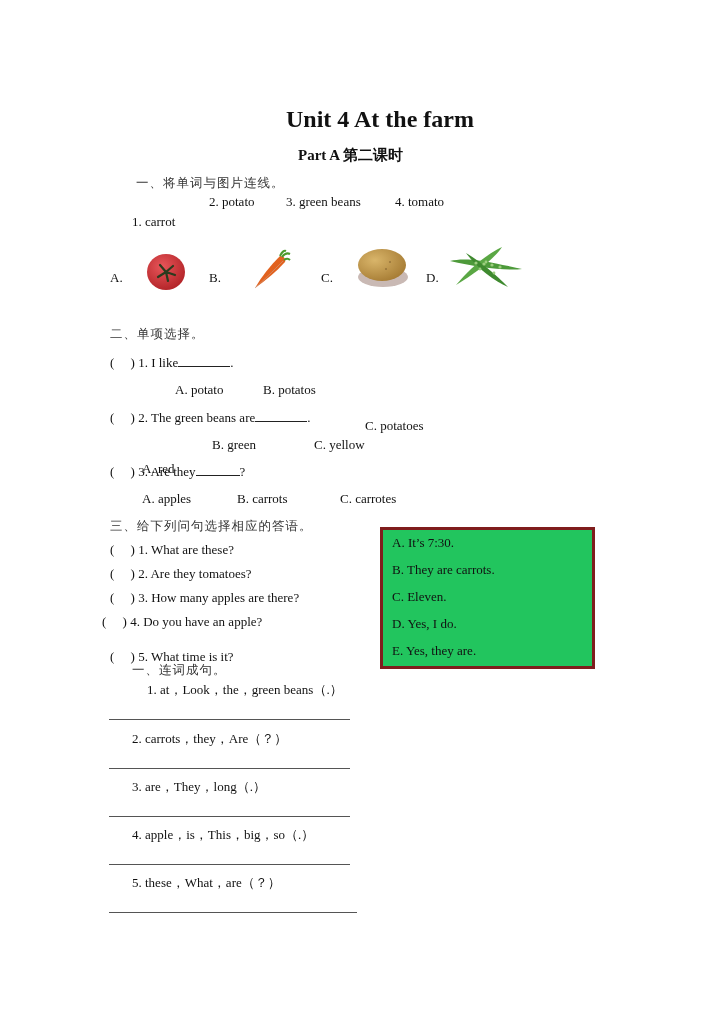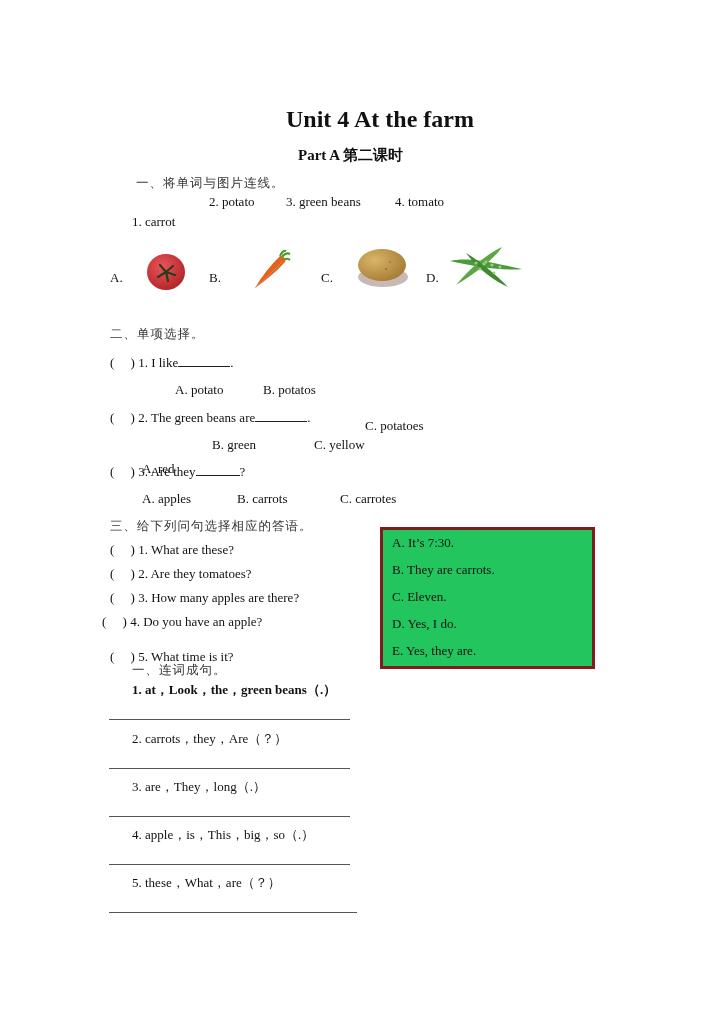--- a/index.html
+++ b/index.html
@@ -115,21 +115,21 @@
 <div class="answer-box">
   <div class="opt" style="top:5px;">A. It’s 7:30.</div>
   <div class="opt" style="top:32px;">B. They are carrots.</div>
   <div class="opt" style="top:59px;">C. Eleven.</div>
   <div class="opt" style="top:86px;">D. Yes, I do.</div>
   <div class="opt" style="top:113px;">E. Yes, they are.</div>
 </div>
 
 <div class="abs cn" style="left:132px; top:662px;">一、连词成句。</div>
 
-<div class="abs t" style="left:132px; top:681px;font-weight:bold;">1.  at，Look，the，green beans（.）</div>
+<div class="abs t" style="left:147px; top:681px;">1.  at，Look，the，green beans（.）</div>
 <div class="hr" style="left:109px; top:719px; width:241px;"></div>
 
 <div class="abs t" style="left:132px; top:730px;">2.  carrots，they，Are（？）</div>
 <div class="hr" style="left:109px; top:768px; width:241px;"></div>
 
 <div class="abs t" style="left:132px; top:778px;">3.  are，They，long（.）</div>
 <div class="hr" style="left:109px; top:816px; width:241px;"></div>
 
 <div class="abs t" style="left:132px; top:826px;">4.  apple，is，This，big，so（.）</div>
 <div class="hr" style="left:109px; top:864px; width:241px;"></div>

